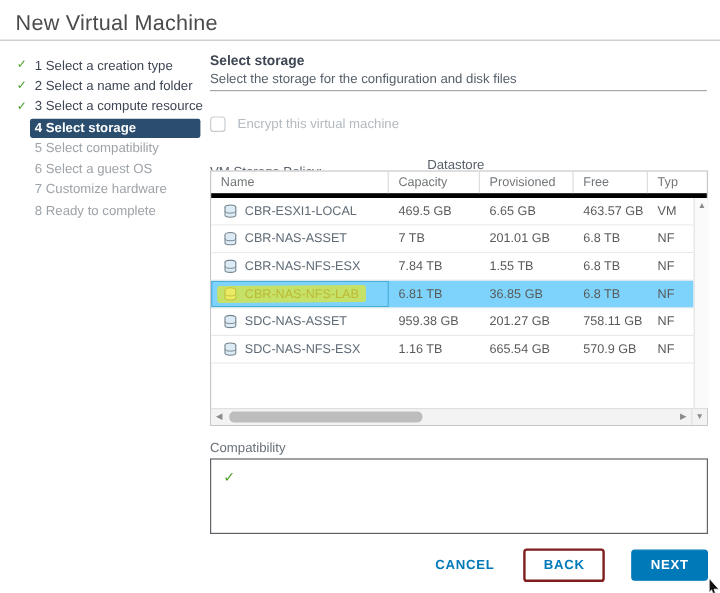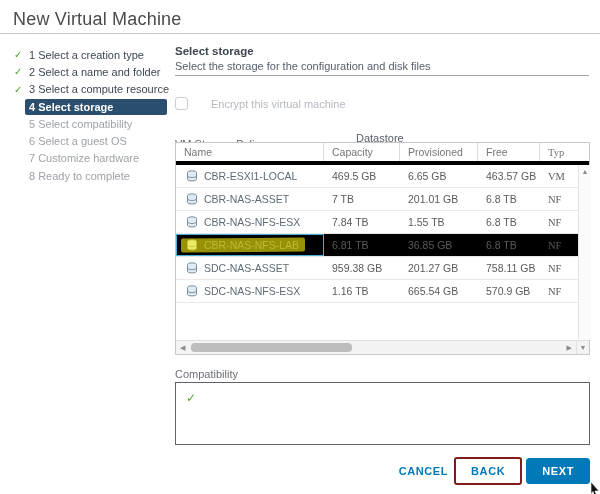--- a/index.html
+++ b/index.html
@@ -28,21 +28,21 @@
   .step.active .step-label {
     background: #2b4d6e; color: #fff; font-weight: bold;
     border-radius: 2px; padding: 2px 4px;
   }
 
   
   .page-heading { position: absolute; left: 175px; top: 45px; font-size: 11.5px; font-weight: bold; color: #3e4653; }
   .page-subheading { position: absolute; left: 175px; top: 60px; font-size: 11px; color: #56606a; }
   .head-rule { position: absolute; left: 175px; top: 75px; width: 414px; border-top: 1px solid #a7a7a7; }
 
-  .encrypt-row { position: absolute; left: 175px; top: 97px; display: flex; align-items: center; gap: 23px; }
+  .encrypt-row { position: absolute; left: 175px; top: 97px; display: flex; align-items: center; gap: 10px; }
   .checkbox {
     width: 13px; height: 13px; border: 1px solid #c9cdd1; border-radius: 3px; background: #fff;
   }
   .encrypt-label { font-size: 11px; color: #b3bac0; }
 
   .policy-row { position: absolute; left: 175px; top: 120px; width: 414px; height: 20px; margin-top: 15px; }
   .policy-label { position: absolute; left: 0; top: 3px; font-size: 11px; color: #56606a; }
   .policy-select {
     position: absolute; left: 175px; top: 0; width: 117px; height: 20px;
     border-bottom: 1px solid #8e959b; display: flex; align-items: center;
@@ -62,24 +62,24 @@
     display: flex; align-items: center; padding-left: 8px;
     color: #727679; border-right: 1px solid #dcdcdc; overflow: hidden; white-space: nowrap;
   }
   .t-header .hcell:last-child { border-right: none; }
   .t-body-wrap { display: flex; flex: 1 1 auto; min-height: 0; }
   .t-rows { flex: 1 1 auto; }
   .c-name { width: 148px; flex: 0 0 148px; }
   .c-cap  { width: 76px;  flex: 0 0 76px; }
   .c-prov { width: 78px;  flex: 0 0 78px; }
   .c-free { width: 62px;  flex: 0 0 62px; }
-  .c-type { width: 38px;  flex: 1 1 auto; font-family: Liberation Serif, serif; }
+  .c-type { width: 38px;  flex: 1 1 auto; }
 
   .t-row { display: flex; height: 23px; border-bottom: 1px solid #e9e9e9; cursor: pointer; background: #fff; }
-  .t-row.selected { background: #000000; }
+  .t-row.selected { background: #7dd3fc; }
   .t-row .cell {
     display: flex; align-items: center; padding-left: 8px;
     color: #5a5a5a; overflow: hidden; white-space: nowrap; position: relative;
   }
   .cell.c-name { padding-left: 10px; gap: 6px; color: #5f6b76; }
   .t-row.selected .cell.c-name { box-shadow: inset 0 0 0 1px #49afd9; }
   .ds-icon { flex: 0 0 12px; height: 12px; display: inline-flex; }
   .hl-yellow {
     position: absolute; left: 5px; top: 3.5px; width: 124px; height: 14px;
     background: rgba(243, 234, 11, 0.62); border-radius: 2px;
@@ -102,21 +102,21 @@
   
   .compat-label { position: absolute; left: 175px; top: 368px; font-size: 11px; color: #6a7077; }
   .compat-box {
     position: absolute; left: 175px; top: 382px; width: 415px; height: 63px;
     border: 1px solid #5f6368; background: #fff; padding: 8px 10px;
   }
   .compat-line { display: flex; align-items: center; gap: 7px; font-size: 11px; color: #4a4a4a; }
   .compat-check { color: #4ea32e; font-size: 12px; font-weight: bold; }
 
   
-  .footer { position: absolute; left: 175px; top: 457px; width: 415px; display: flex; justify-content: flex-end; align-items: center; gap: 4px; }
+  .footer { position: absolute; left: 175px; top: 457px; width: 415px; display: flex; justify-content: flex-end; align-items: center; gap: 22px; }
   .btn { font-size: 11px; font-weight: bold; letter-spacing: .6px; border-radius: 3px; cursor: pointer; font-family: inherit; }
   .btn-link { color: #0079b8; background: none; border: none; padding: 6px 2px; }
   .btn-outline { color: #0079b8; background: #fff; border: 2px solid #7f1d1d; padding: 6px 15px; }
   .btn-primary { color: #fff; background: #0079b8; border: 1px solid #0079b8; padding: 6px 15px; }
 
   .cursor-frag { position: absolute; right: 0px; bottom: -2px; pointer-events: none; }
 </style>
 </head>
 <body>
 

